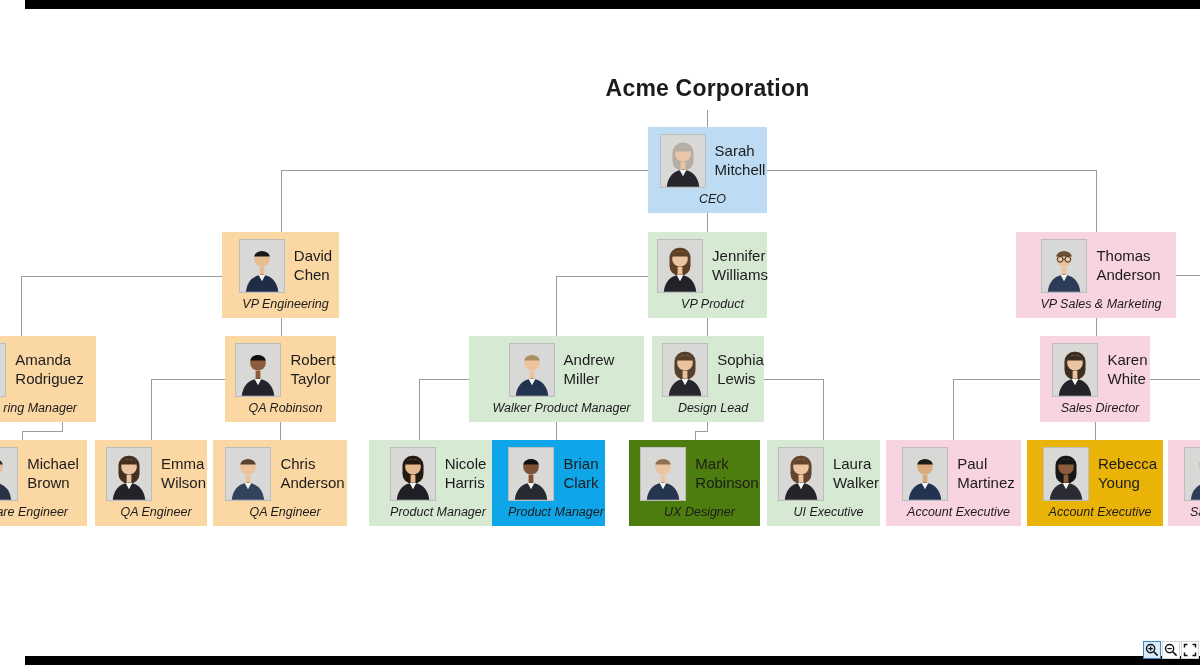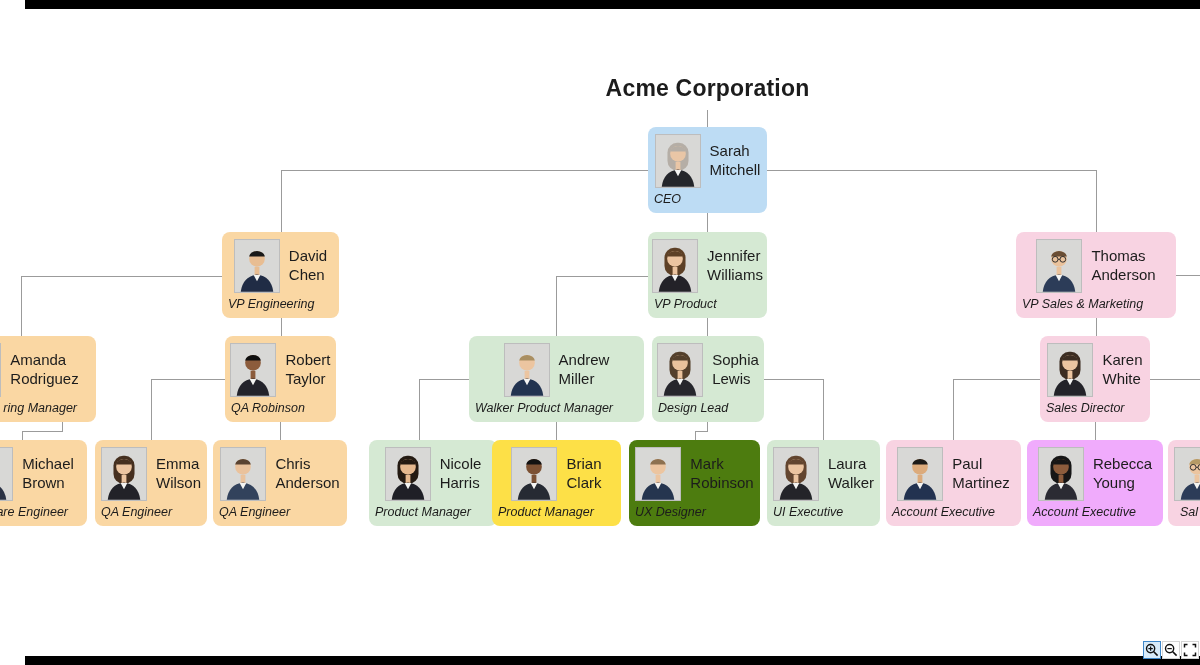--- a/index.html
+++ b/index.html
@@ -10,33 +10,33 @@
   .bar{position:absolute;left:25px;width:1175px;height:9px;background:#000;}
   .bar.top{top:0;}
   .bar.bottom{top:656px;}
   .line{position:absolute;background:#9b9b9b;z-index:1;}
   .company{
     position:absolute;left:595px;top:66px;width:225px;height:44px;z-index:2;
     border-radius:6px;display:flex;align-items:center;justify-content:center;
     font-size:23px;font-weight:bold;letter-spacing:.2px;
   }
   .person{
-    position:absolute;height:86px;border-radius:8px;z-index:2;
-    box-sizing:border-box;padding:6px 6px 4px 6px;
+    position:absolute;height:86px;border-radius:0;z-index:2;
+    box-sizing:border-box;padding:6px 6px 4px 16px;
   }
   .person .row{display:flex;align-items:center;justify-content:center;gap:9px;height:56px;}
   .person .row.left{justify-content:flex-start;}
   .avatar{
     width:46px;height:54px;flex:0 0 46px;border:1px solid #bdbdbd;box-sizing:border-box;
     background:#d8d8d6;overflow:hidden;
   }
   .avatar svg{display:block;}
   .pname{font-size:15px;line-height:1.25;text-align:left;white-space:nowrap;}
   .ptitle{
-    font-size:12.5px;font-style:italic;text-align:left;margin-top:3px;
+    font-size:12.5px;font-style:italic;text-align:center;margin-top:3px;
     white-space:nowrap;
   }
   .ptitle.align-right{text-align:right;padding-right:13px;}
   .ptitle.align-left{text-align:left;padding-left:6px;}
   #controls{
     position:absolute;left:1143px;top:641px;display:flex;gap:1px;z-index:5;
   }
   .ctrl-btn{
     width:18px;height:18px;box-sizing:border-box;border:1px solid #d4d4d4;background:#fff;
     display:flex;align-items:center;justify-content:center;padding:0;cursor:pointer;
@@ -319,21 +319,21 @@
     <path d="M19.5 36.5 L23 43 L26.5 36.5 Z" fill="#f4f4f2"></path>
     <circle cx="23" cy="19.5" r="8.2" fill="#e5b88e"></circle>
     <path d="M14.8 17 a8.3 6.8 0 0 1 16.4 0 z" fill="#241a12"></path>
 
   </svg>
           </span>
       <span class="pname">Nicole<br>Harris</span>
     </div>
     <div class="ptitle">Product Manager</div>
   </div>
-      <div class="person" style="left: 492px; top: 440px; width: 129px; background: #fde047;">
+      <div class="person" style="left: 492px; top: 440px; width: 113px; background: #0ea5e9;">
     <div class="row">
       <span class="avatar">
             <svg width="44" height="52" viewBox="0 0 46 54" xmlns="http://www.w3.org/2000/svg">
     <rect width="46" height="54" fill="#d8d8d6"></rect>
 
     <rect x="20.5" y="28" width="5" height="9" fill="#7c5134"></rect>
     <path d="M6 54 Q8 38 23 36 Q38 38 40 54 Z" fill="#262a33"></path>
     <path d="M19.5 36.5 L23 43 L26.5 36.5 Z" fill="#f4f4f2"></path>
     <circle cx="23" cy="19.5" r="8.2" fill="#7c5134"></circle>
     <path d="M14.8 17 a8.3 6.8 0 0 1 16.4 0 z" fill="#121212"></path>
@@ -391,21 +391,21 @@
     <path d="M19.5 36.5 L23 43 L26.5 36.5 Z" fill="#f4f4f2"></path>
     <circle cx="23" cy="19.5" r="8.2" fill="#dcab7c"></circle>
     <path d="M14.8 17 a8.3 6.8 0 0 1 16.4 0 z" fill="#1c1b19"></path>
 
   </svg>
           </span>
       <span class="pname">Paul<br>Martinez</span>
     </div>
     <div class="ptitle">Account Executive</div>
   </div>
-      <div class="person" style="left: 1027px; top: 440px; width: 136px; background: #f0abfc;">
+      <div class="person" style="left: 1027px; top: 440px; width: 136px; background: #eab308;">
     <div class="row">
       <span class="avatar">
             <svg width="44" height="52" viewBox="0 0 46 54" xmlns="http://www.w3.org/2000/svg">
     <rect width="46" height="54" fill="#d8d8d6"></rect>
     <rect x="12" y="8" width="22" height="29" rx="10" fill="#161616"></rect>
     <rect x="20.5" y="28" width="5" height="9" fill="#8c5c3c"></rect>
     <path d="M6 54 Q8 38 23 36 Q38 38 40 54 Z" fill="#2b2b33"></path>
     <path d="M19.5 36.5 L23 43 L26.5 36.5 Z" fill="#f4f4f2"></path>
     <circle cx="23" cy="19.5" r="8.2" fill="#8c5c3c"></circle>
     <path d="M14.8 17 a8.3 6.8 0 0 1 16.4 0 z" fill="#161616"></path>

